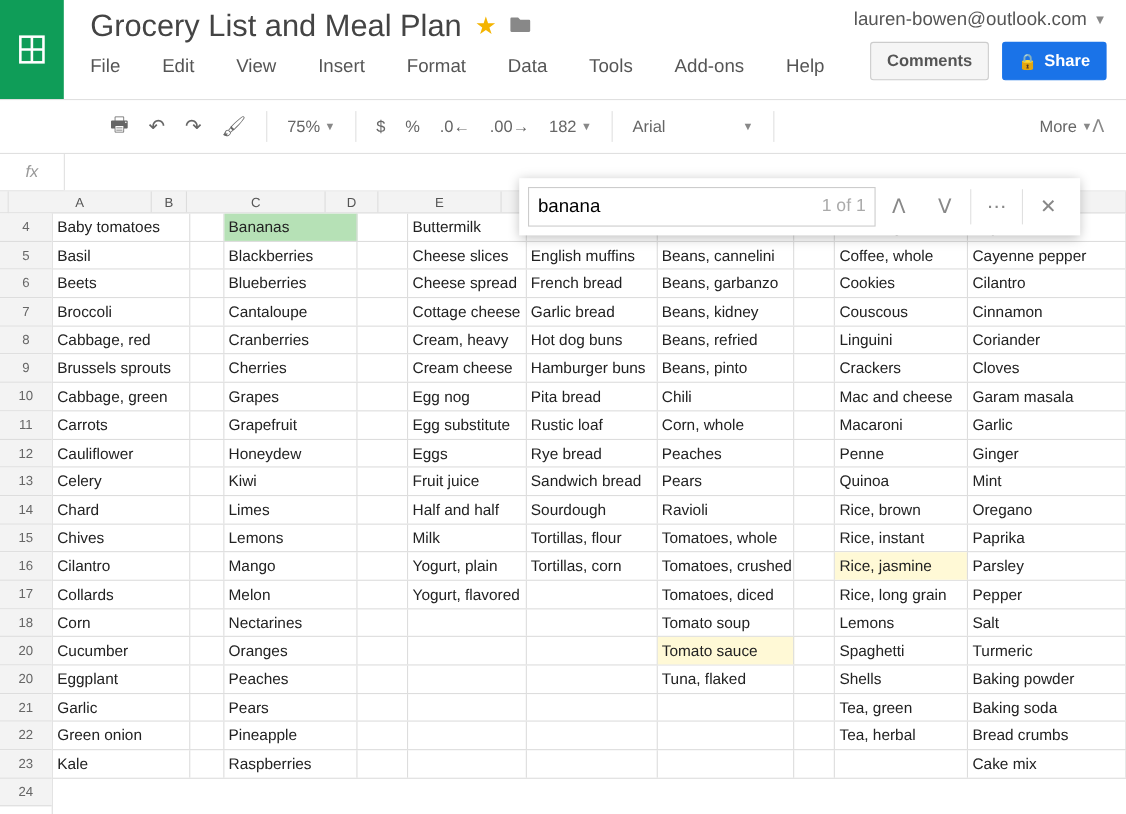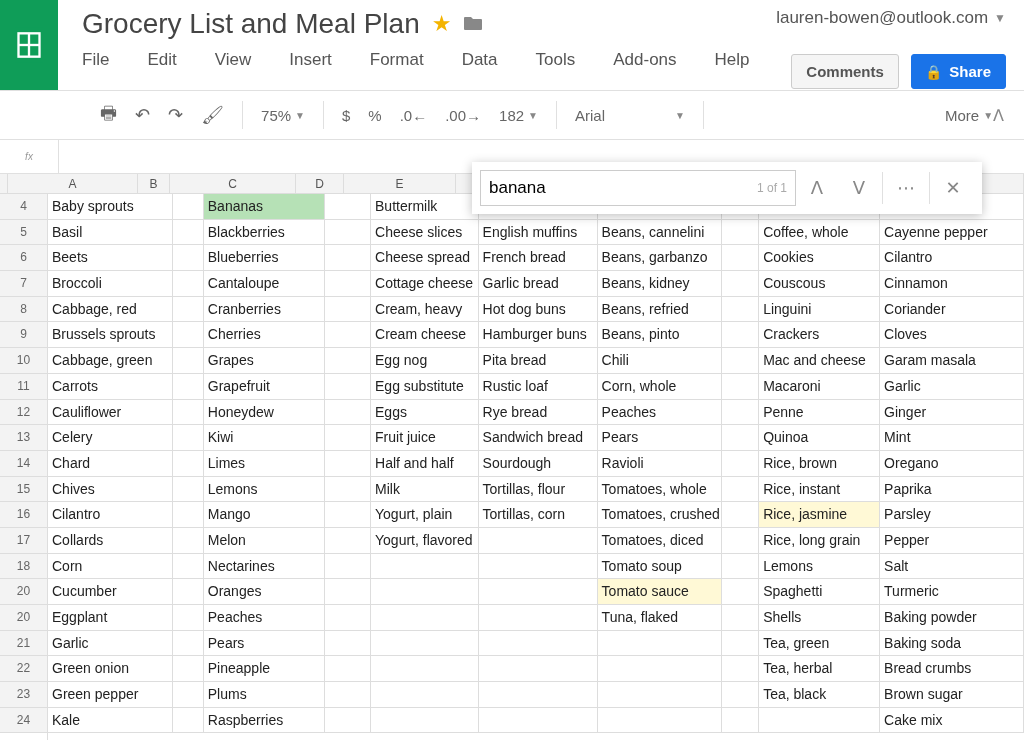--- a/index.html
+++ b/index.html
@@ -7,41 +7,41 @@
   .header { display:flex; align-items:flex-start; height:90px; }
   .logo-box { width:58px; height:90px; background:#0f9d58; display:flex; align-items:center; justify-content:center; }
   .logo-box svg { width:28px; height:36px; }
   .title-area { flex:1; padding:8px 0 0 24px; }
   .title-row { display:flex; align-items:center; gap:12px; }
   .doc-title { font-size:28px; font-weight:400; color:#444; font-family:"Helvetica Neue",Arial,sans-serif; }
   .star-icon { color:#f4b400; font-size:22px; }
   .folder-icon { color:#888; font-size:20px; }
   .menubar { display:flex; gap:38px; padding-top:10px; font-size:17px; color:#555; }
   .menubar span { cursor:pointer; }
-  .right-header { margin-left:auto; padding:8px 18px 0 0; display:flex; flex-direction:column; align-items:flex-end; gap:26px; }
+  .right-header { margin-left:auto; padding:8px 18px 0 0; display:flex; flex-direction:column; align-items:flex-end; gap:10px; }
   .account { font-size:17px; color:#555; display:flex; align-items:center; gap:6px; }
   .account .chev { font-size:12px; color:#888; }
   .btn-row { display:flex; gap:12px; }
   .btn { padding:8px 14px; border:1px solid #ccc; border-radius:3px; background:#f5f5f5; font-size:15px; font-weight:bold; color:#555; cursor:pointer; display:flex; align-items:center; gap:6px; }
   .btn.share { background:#1a73e8; color:#fff; border-color:#1a73e8; }
   .btn.share .lock { font-size:14px; }
   .toolbar { height:50px; border-top:1px solid #e0e0e0; border-bottom:1px solid #e0e0e0; display:flex; align-items:center; padding:0 20px 0 100px; gap:18px; color:#666; font-size:15px; }
   .sep { width:1px; height:28px; background:#e0e0e0; }
   .tb-btn { display:flex; align-items:center; gap:4px; cursor:pointer; }
   .tb-icon { font-size:18px; }
   .chev-sm { font-size:10px; color:#888; }
   .more-area { margin-left:auto; display:flex; align-items:center; }
   .collapse-chev { font-size:16px; color:#888; }
   .fxbar { height:34px; display:flex; align-items:center; border-bottom:1px solid #e0e0e0; position:relative; }
-  .fx-label { width:58px; text-align:center; font-style:italic; color:#999; font-size:10px; }
+  .fx-label { width:58px; text-align:center; font-style:italic; color:#999; font-size:15px; }
   .fx-input { flex:1; border:none; border-left:1px solid #e0e0e0; height:100%; padding:0 10px; outline:none; font-size:14px; }
   .findbar { position:absolute; top:162px; left:472px; width:510px; height:52px; background:#fff; box-shadow:0 2px 10px rgba(0,0,0,0.25); display:flex; align-items:center; padding:0 8px; z-index:50; }
   .find-input-wrap { display:flex; align-items:center; border:1px solid #ccc; height:36px; flex:1; padding:0 8px; background:#fff; }
   .find-input { flex:1; border:none; outline:none; font-size:17px; font-family:Arial; }
-  .find-count { color:#aaa; font-size:12px; }
+  .find-count { color:#aaa; font-size:16px; }
   .find-btn { width:42px; height:36px; display:flex; align-items:center; justify-content:center; color:#888; font-size:18px; cursor:pointer; }
   .find-sep { width:1px; height:32px; background:#e0e0e0; margin:0 2px; }
   .grid { display:flex; height:calc(740px - 90px - 50px - 34px); }
   .rownum-col { width:48px; border-right:1px solid #ddd; }
   .colhead-row { display:flex; height:20px; background:#f3f3f3; border-bottom:1px solid #ddd; }
   .colhead { border-right:1px solid #ddd; text-align:center; font-size:12px; color:#555; line-height:20px; }
   .corner { width:48px; border-right:1px solid #ddd; background:#f3f3f3;}
   .ch-A{width:130px}.ch-B{width:32px}.ch-C{width:126px}.ch-D{width:48px}.ch-E{width:112px}.ch-F{width:124px}.ch-G{width:130px}.ch-H{width:38px}.ch-I{width:126px}.ch-J{width:150px}
   .rownum { height:25.7px; line-height:25.7px; text-align:center; font-size:12px; color:#666; background:#f3f3f3; border-bottom:1px solid #ddd; }
   .datarow { display:flex; height:25.7px; border-bottom:1px solid #ddd; }
@@ -212,21 +212,21 @@
       <div class="rownum">18</div>
       <div class="rownum">20</div>
       <div class="rownum">20</div>
       <div class="rownum">21</div>
       <div class="rownum">22</div>
       <div class="rownum">23</div>
       <div class="rownum">24</div>
     </div>
   <div class="grid-main" id="gridrows">
       <div class="datarow">
-        <div class="cell c-A">Baby sprouts</div>
+        <div class="cell c-A">Baby tomatoes</div>
         <div class="cell c-B"></div>
         <div class="cell c-C hl-green">Bananas</div>
         <div class="cell c-D"></div>
         <div class="cell c-E">Buttermilk</div>
         <div class="cell c-F">Buns</div>
         <div class="cell c-G">Beans, black</div>
         <div class="cell c-H"></div>
         <div class="cell c-I">Coffee, ground</div>
         <div class="cell c-J">Bay leaf</div>
       </div>
@@ -440,32 +440,20 @@
         <div class="cell c-C">Pineapple</div>
         <div class="cell c-D"></div>
         <div class="cell c-E"></div>
         <div class="cell c-F"></div>
         <div class="cell c-G"></div>
         <div class="cell c-H"></div>
         <div class="cell c-I">Tea, herbal</div>
         <div class="cell c-J">Bread crumbs</div>
       </div>
       <div class="datarow">
-        <div class="cell c-A">Green pepper</div>
-        <div class="cell c-B"></div>
-        <div class="cell c-C">Plums</div>
-        <div class="cell c-D"></div>
-        <div class="cell c-E"></div>
-        <div class="cell c-F"></div>
-        <div class="cell c-G"></div>
-        <div class="cell c-H"></div>
-        <div class="cell c-I">Tea, black</div>
-        <div class="cell c-J">Brown sugar</div>
-      </div>
-      <div class="datarow">
         <div class="cell c-A">Kale</div>
         <div class="cell c-B"></div>
         <div class="cell c-C">Raspberries</div>
         <div class="cell c-D"></div>
         <div class="cell c-E"></div>
         <div class="cell c-F"></div>
         <div class="cell c-G"></div>
         <div class="cell c-H"></div>
         <div class="cell c-I"></div>
         <div class="cell c-J">Cake mix</div>

